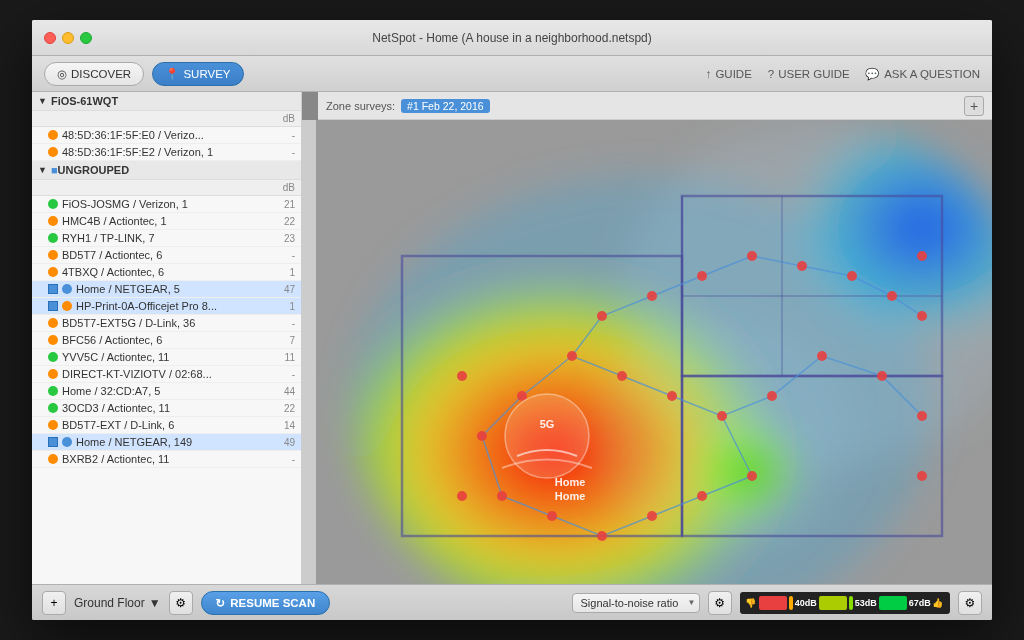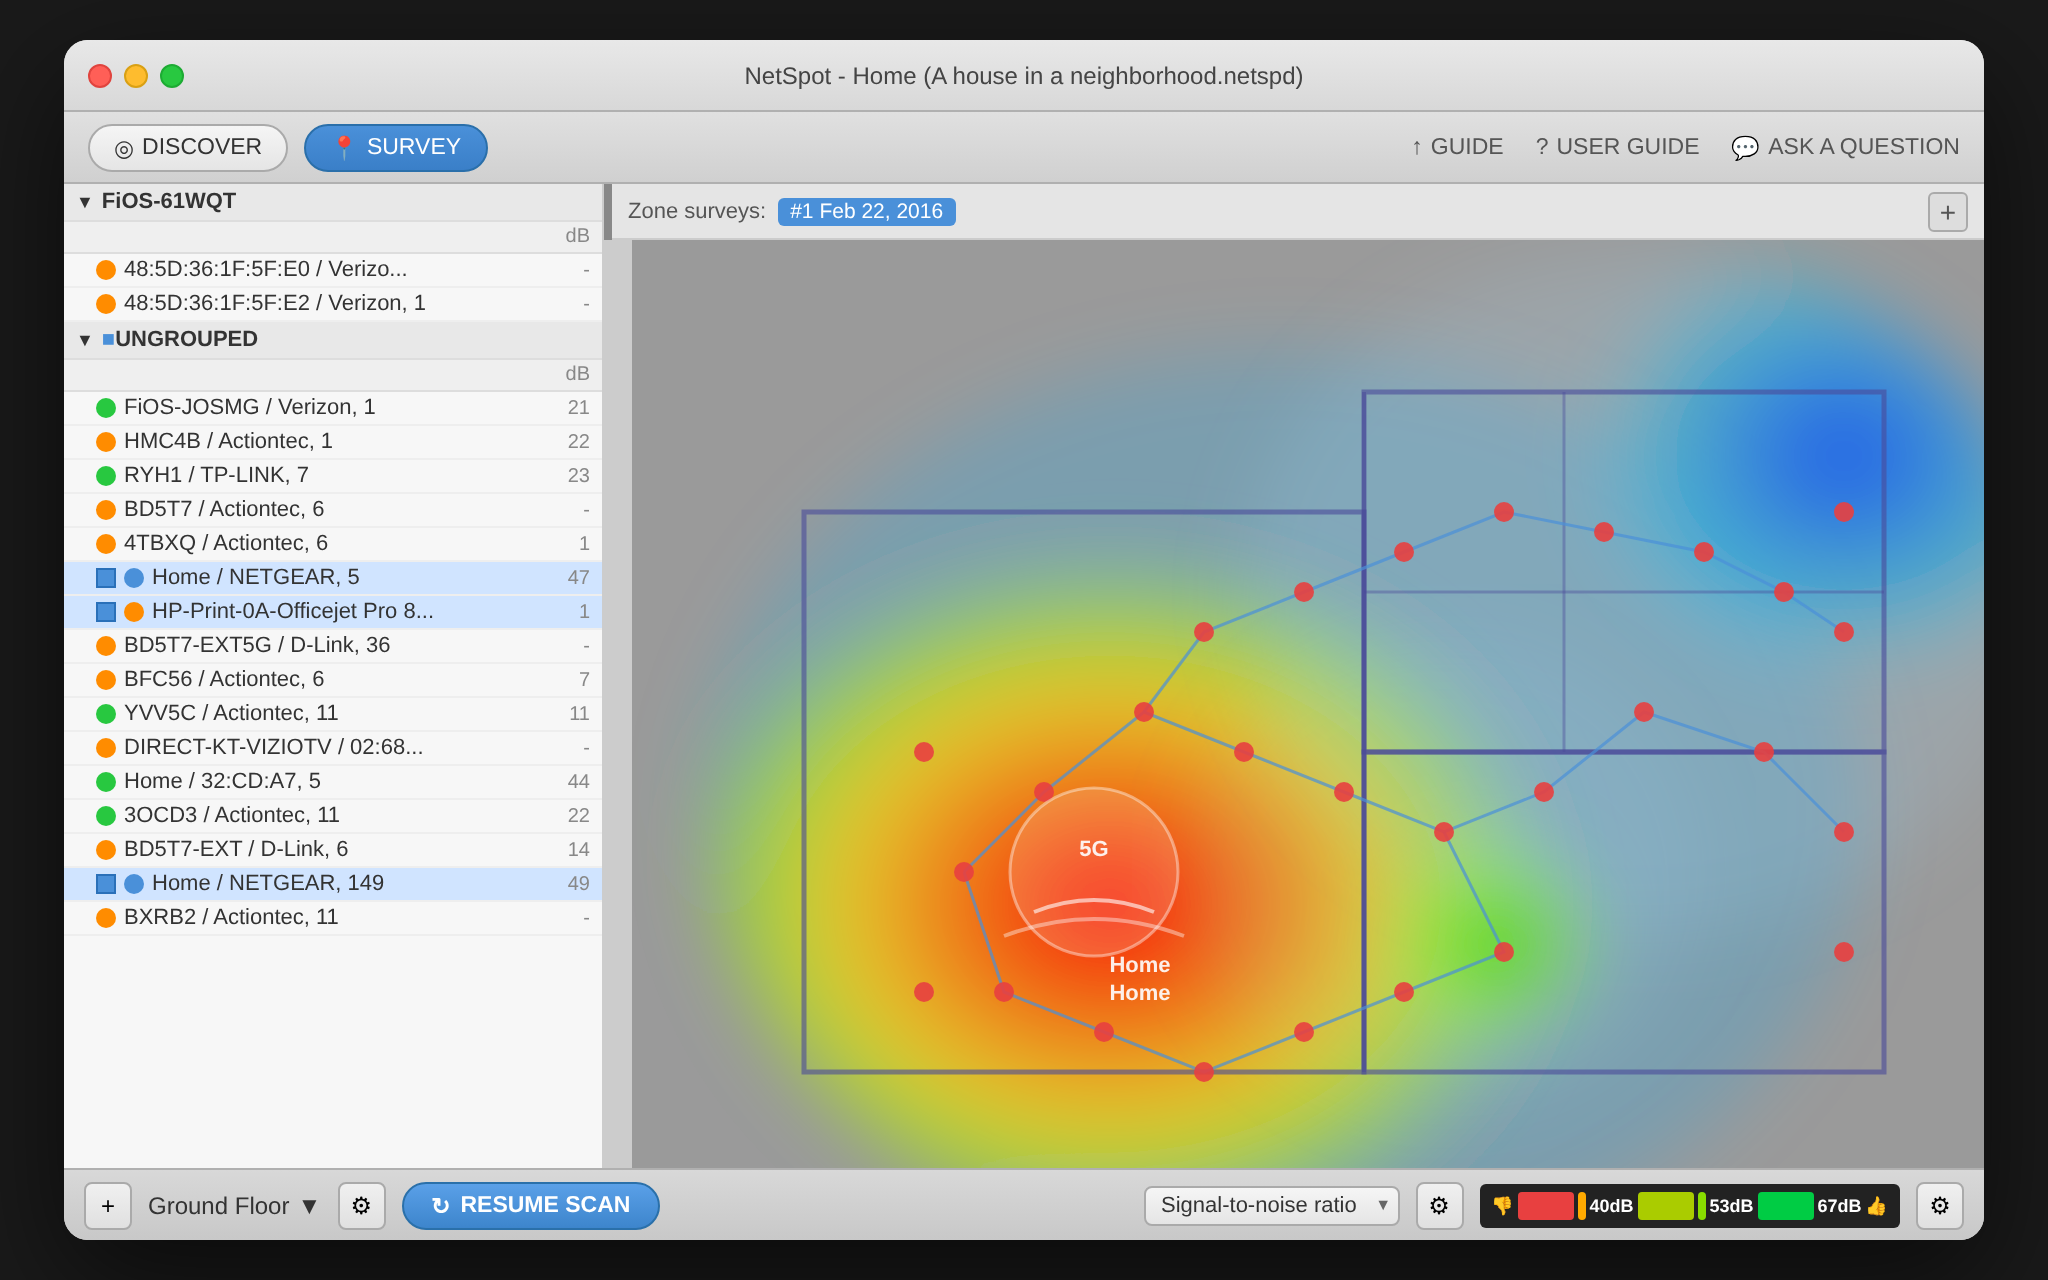--- a/index.html
+++ b/index.html
@@ -8,21 +8,21 @@
       display: flex;
       justify-content: center;
       align-items: center;
       height: 100vh;
       font-family: -apple-system, BlinkMacSystemFont, 'Helvetica Neue', Arial, sans-serif;
     }
     .window {
       width: 960px;
       height: 600px;
       background: #f0f0f0;
-      border-radius: 12px;
+      border-radius: 2px;
       overflow: hidden;
       box-shadow: 0 20px 60px rgba(0,0,0,0.6);
       display: flex;
       flex-direction: column;
     }
     .titlebar {
       background: linear-gradient(to bottom, #e8e8e8, #d8d8d8);
       height: 36px;
       display: flex;
       align-items: center;
@@ -170,21 +170,21 @@
       border-color: #2a70b9;
     }
     .map-area {
       flex: 1;
       background: #888;
       position: relative;
       overflow: hidden;
     }
     .map-toolbar {
       position: absolute;
-      top: 0; left: 4px; right: 0;
+      top: 0; left: 16px; right: 0;
       height: 28px;
       background: rgba(240,240,240,0.9);
       border-bottom: 1px solid #ccc;
       display: flex;
       align-items: center;
       padding: 0 8px;
       gap: 6px;
       z-index: 10;
       font-size: 11px;
     }

